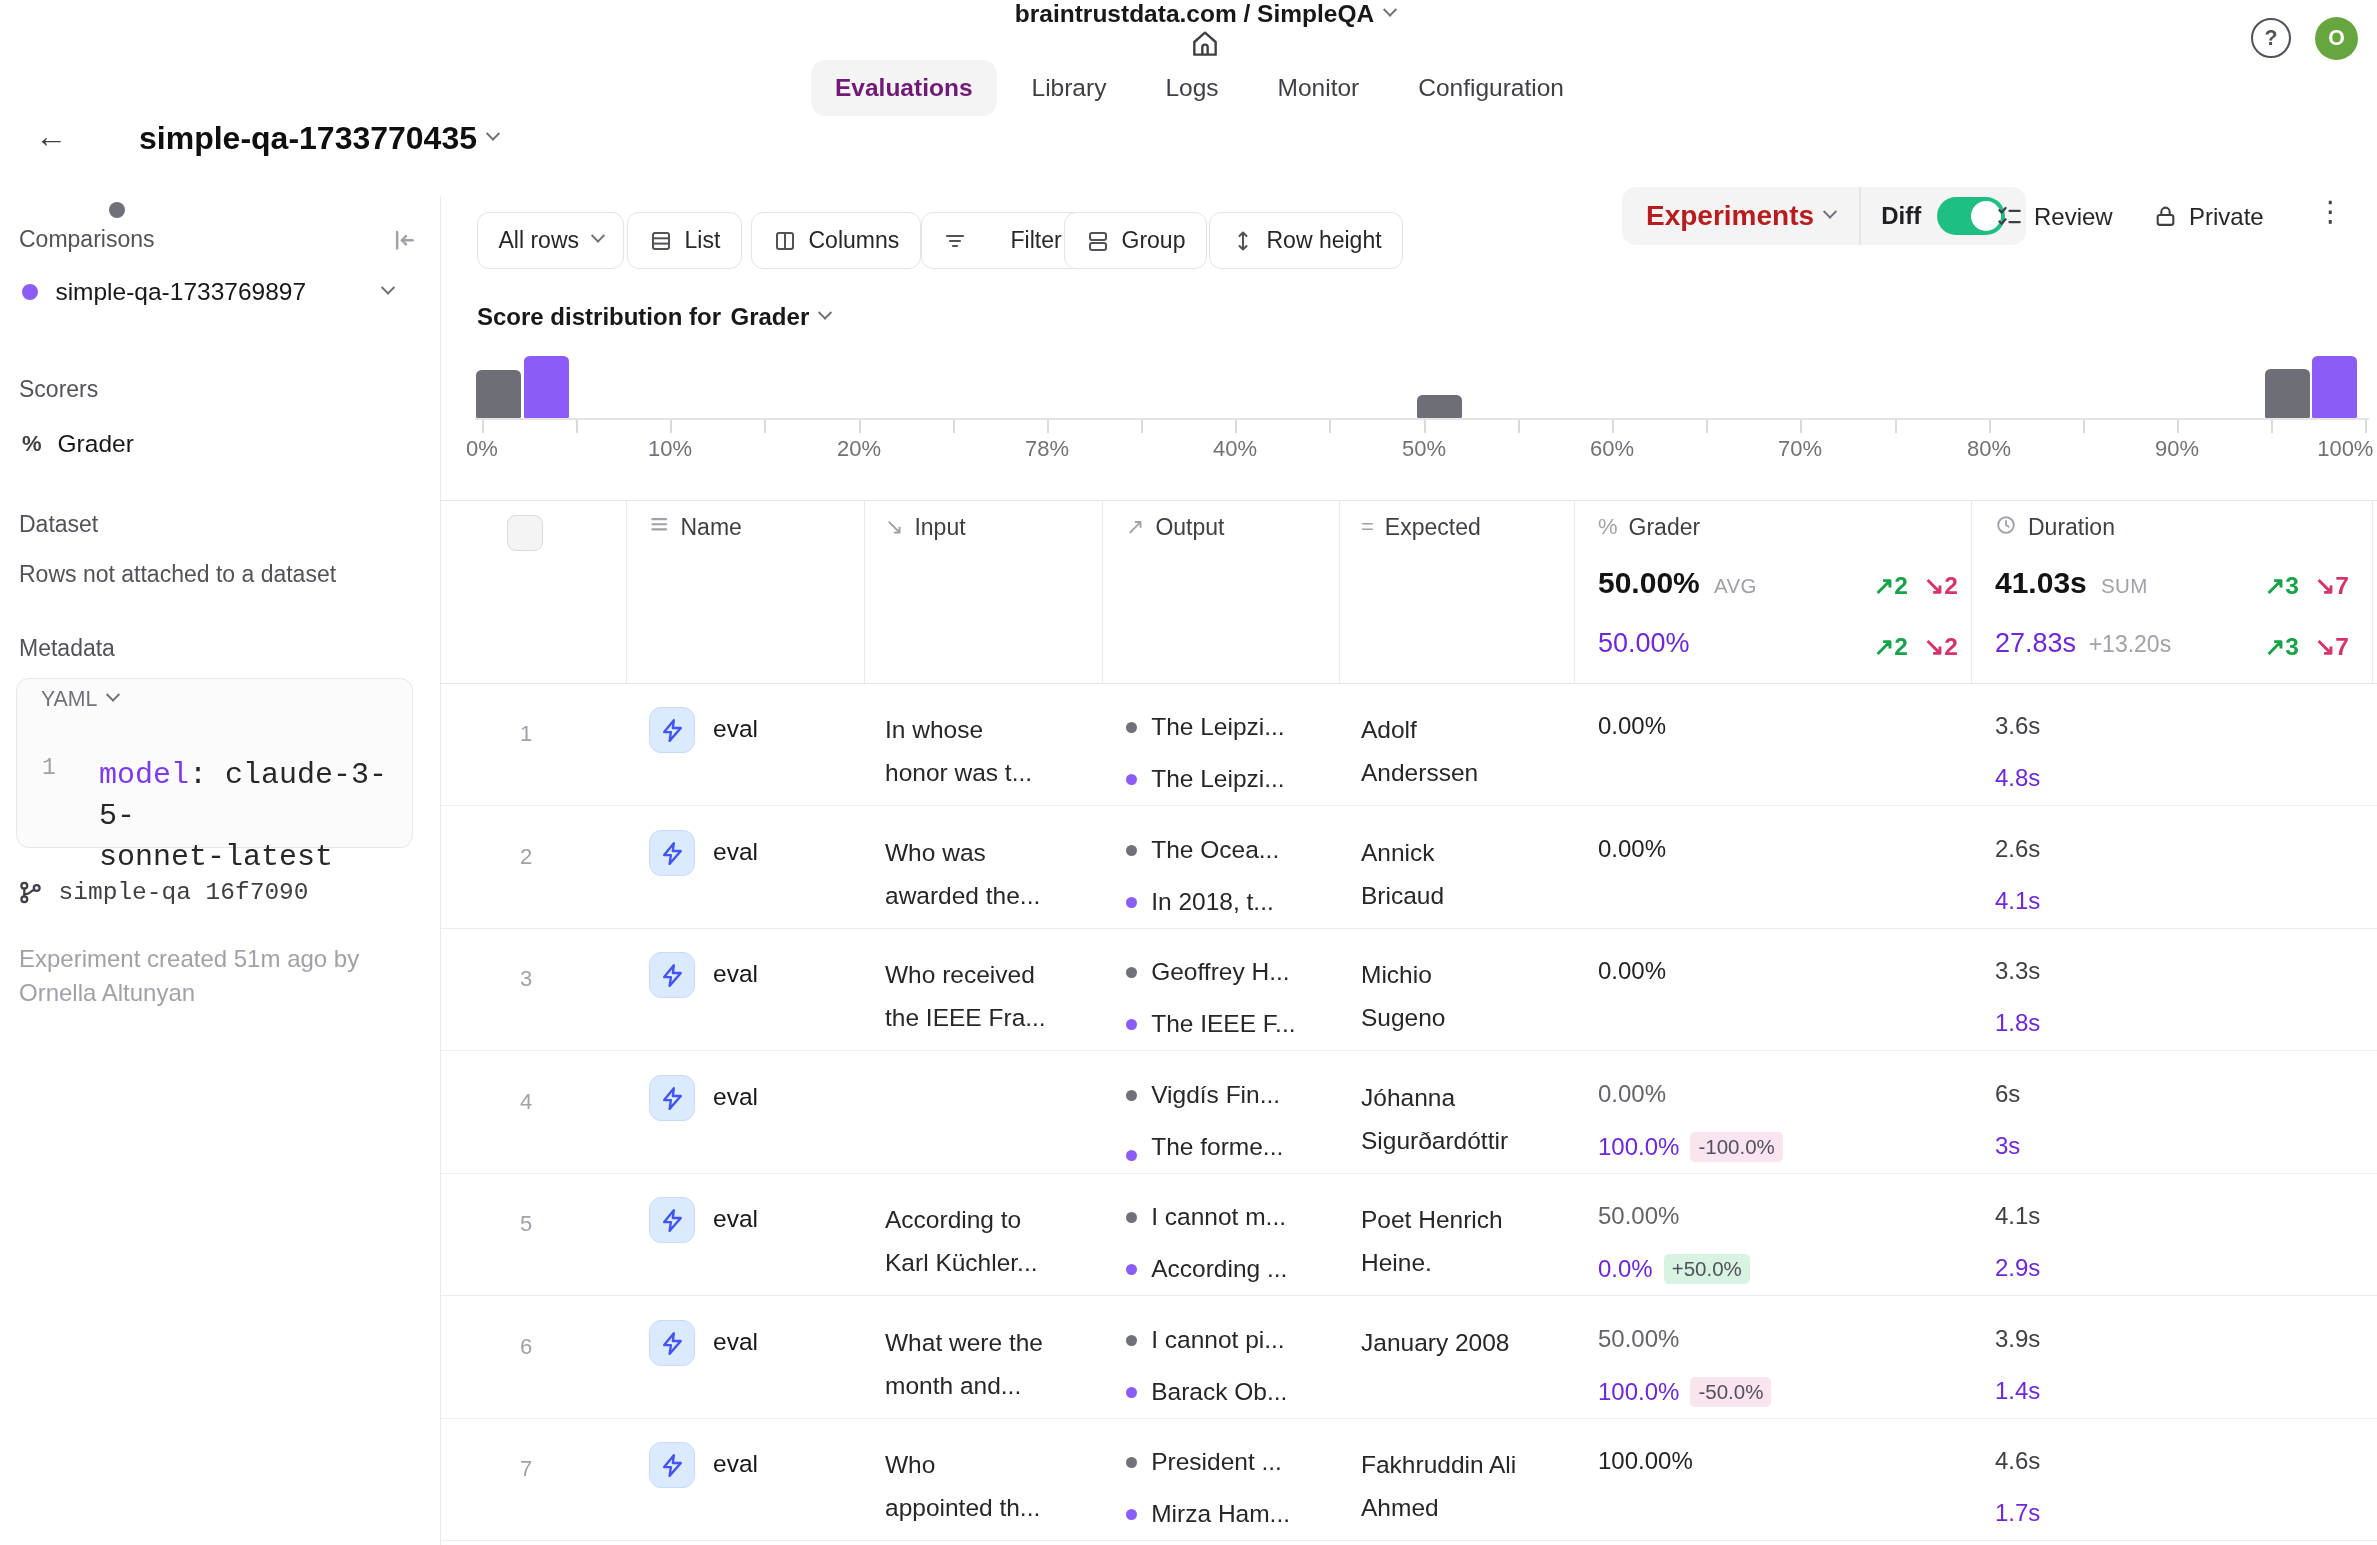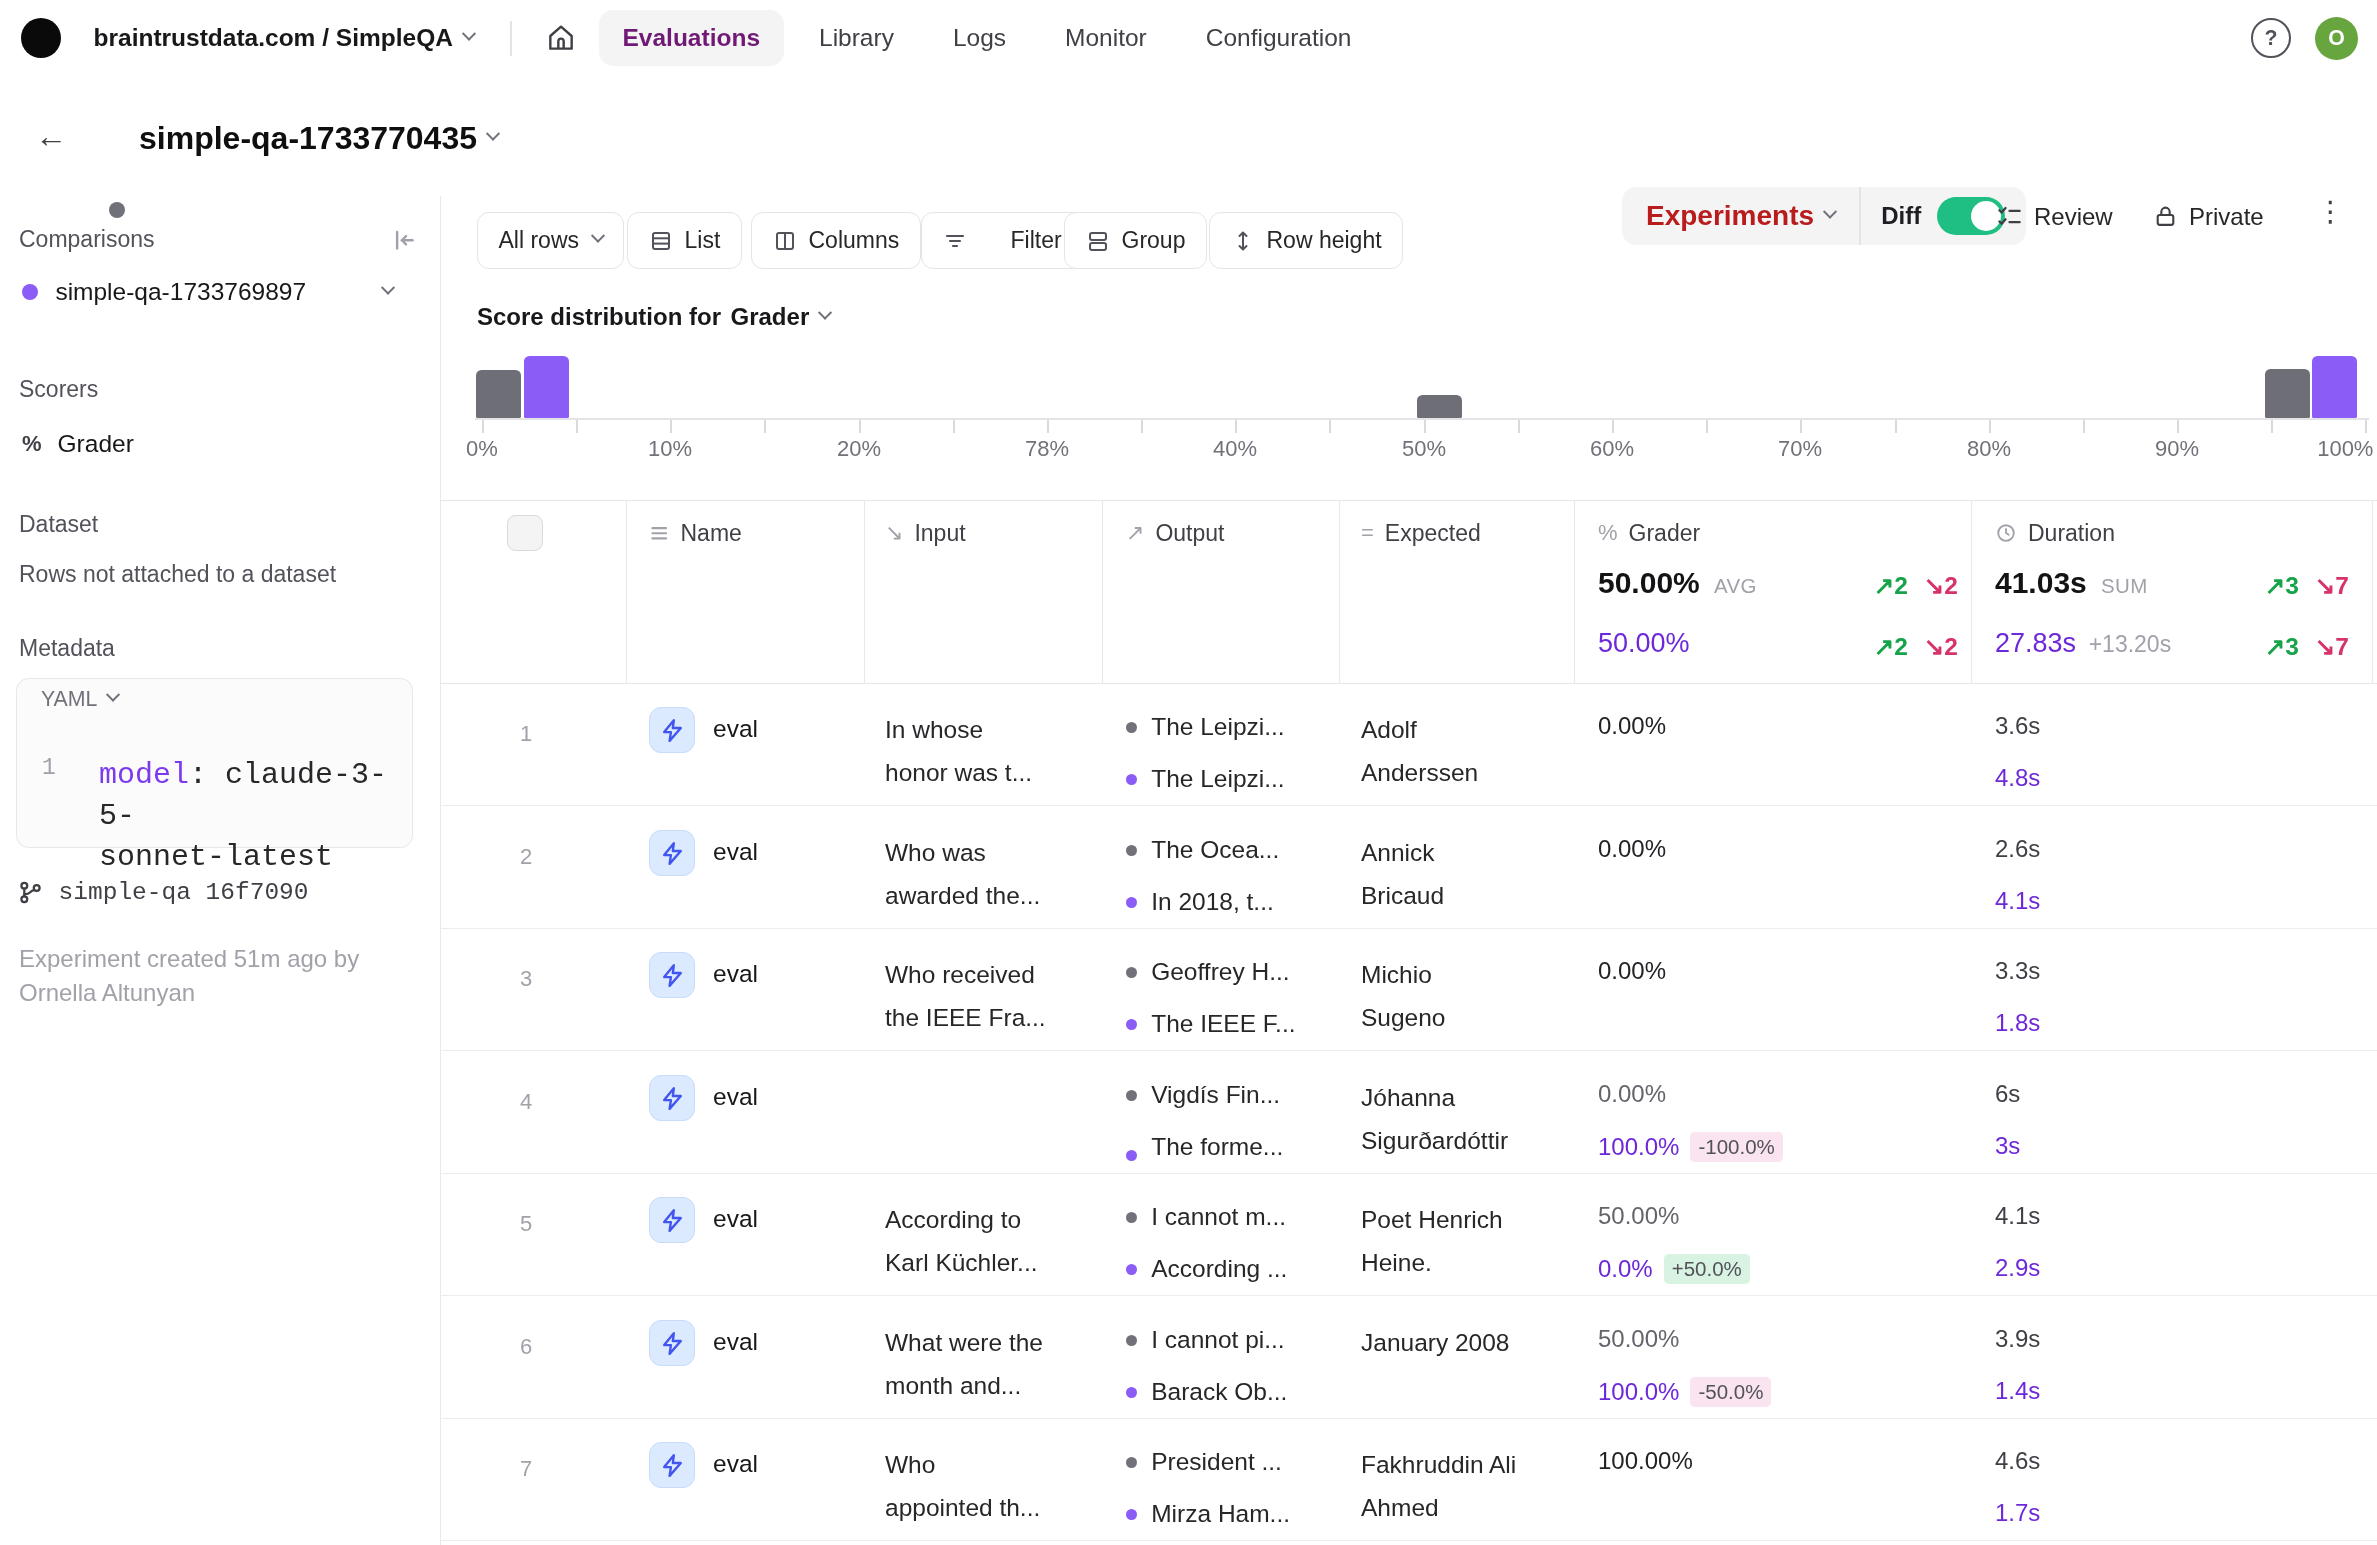--- a/index.html
+++ b/index.html
@@ -6,21 +6,21 @@
   #app{position:relative;width:2377px;height:1546px;overflow:hidden;background:#fff;
        font-family:"Liberation Sans",sans-serif;color:#18181b;-webkit-font-smoothing:antialiased;}
   .abs{position:absolute;}
   .flex{display:flex;align-items:center;}
   .chev{display:inline-block;width:10.3px;height:10.3px;border-right:2.4px solid #71717a;border-bottom:2.4px solid #71717a;
         transform:rotate(45deg) translate(-1.6px,-1.6px);margin-left:11px;margin-top:-4.7px;}
   .chev.sm{width:8px;height:8px;border-width:2px;}
   svg{display:block;}
 
   
-  .topnav{position:absolute;left:0;top:0;width:2377px;height:76px;display:flex;align-items:center;}
+  .topnav{position:absolute;left:0;top:0;width:2377px;height:76px;display:flex;align-items:center;flex-direction:column;}
   .logo{width:40px;height:40px;border-radius:50%;background:#0a0a0a;margin-left:20.5px;}
   .org{margin-left:33px;font-size:24.5px;font-weight:700;color:#18181b;display:flex;align-items:center;}
   .navdiv{width:1.6px;height:35px;background:#e4e4e7;margin-left:36px;}
   .homebtn{margin-left:33px;color:#3f3f46;}
   .tabs{display:flex;align-items:center;margin-left:22px;gap:11px;}
   .tab{font-size:24.5px;color:#3f3f46;font-weight:500;padding:14.2px 24px;border-radius:14.2px;cursor:pointer;}
   .tab.active{background:#f4f4f5;color:#701a75;font-weight:700;}
   .nav-right{position:absolute;right:19px;top:0;height:76px;display:flex;align-items:center;gap:24px;}
   .help{width:36px;height:36px;border:2.8px solid #52525b;border-radius:50%;display:flex;align-items:center;justify-content:center;
         font-size:21.3px;font-weight:700;color:#52525b;}
@@ -64,21 +64,21 @@
 
   .dist-title{position:absolute;left:37px;top:107px;font-size:24px;font-weight:700;color:#18181b;display:flex;align-items:center;}
   .chart{position:absolute;left:0;top:158px;width:1937px;height:111px;}
   .axisline{position:absolute;left:35px;top:64px;width:1894px;height:1.6px;background:#e4e4e7;}
   .tick{position:absolute;top:66px;width:1.6px;height:12.6px;background:#d9d9de;}
   .xlab{position:absolute;top:82px;font-size:22px;color:#71717a;transform:translateX(-50%);}
   .bar{position:absolute;border-radius:5.5px 5.5px 1.6px 1.6px;}
 
   .hline{position:absolute;left:0;width:1937px;height:0.8px;background:#e6e6ea;}
   .vsep{position:absolute;top:304px;width:0.8px;height:183px;background:#e9e9ec;}
-  .th{position:absolute;top:318px;height:38px;display:flex;align-items:center;gap:11px;font-size:23px;font-weight:500;color:#3f3f46;}
+  .th{position:absolute;top:318px;height:38px;display:flex;align-items:flex-start;gap:11px;font-size:23px;font-weight:500;color:#3f3f46;}
   .th .ic{color:#a1a1aa;display:flex;align-items:center;font-size:22px;}
   .hcheckbox{position:absolute;left:67px;top:319px;width:36px;height:36px;background:#f4f4f5;border:1.6px solid #d9d9de;border-radius:8.7px;box-sizing:border-box;}
 
   .agg-big{position:absolute;top:370px;font-size:30px;font-weight:700;color:#131316;display:flex;align-items:baseline;gap:14.2px;}
   .agg-cap{font-size:20.5px;font-weight:500;color:#a1a1aa;letter-spacing:0.4px;}
   .agg-sub{position:absolute;top:432px;font-size:27px;font-weight:500;color:#6d28d9;display:flex;align-items:baseline;gap:12.6px;}
   .agg-delta{font-size:23px;color:#a1a1aa;}
   .updown{position:absolute;display:flex;gap:16px;font-size:24.5px;font-weight:600;}
   .u{color:#16a34a;} .d{color:#d6336c;}
 

